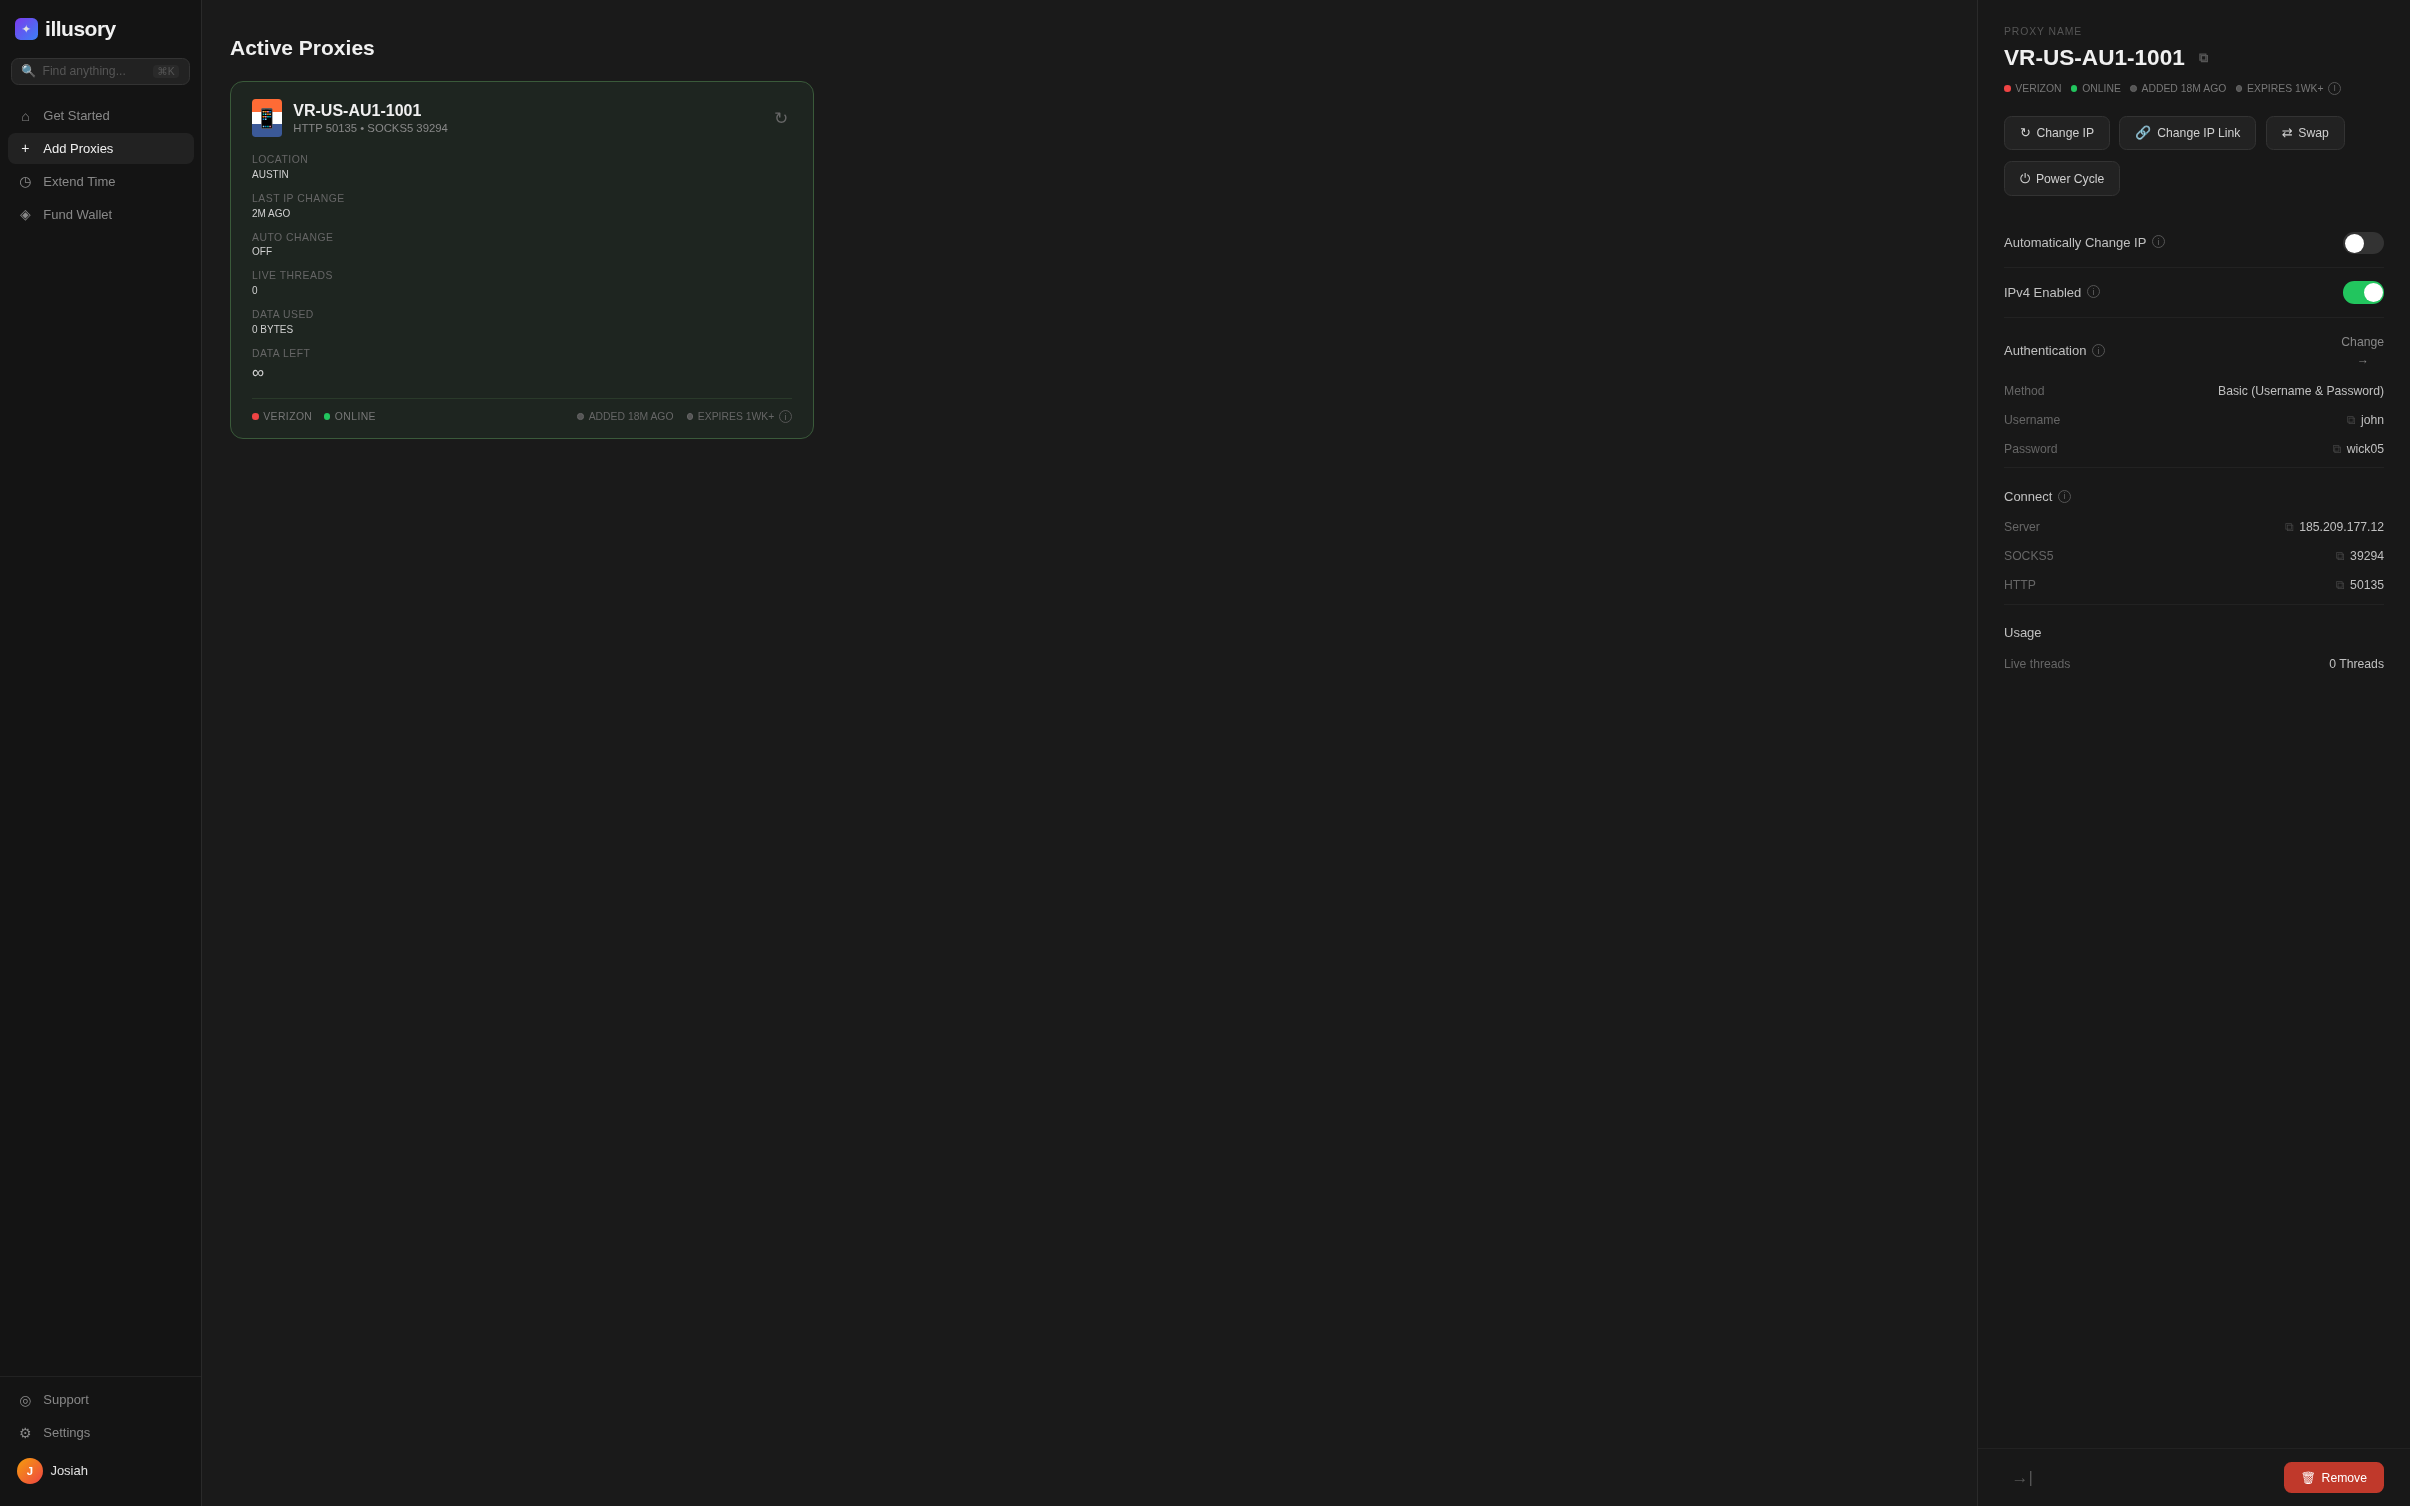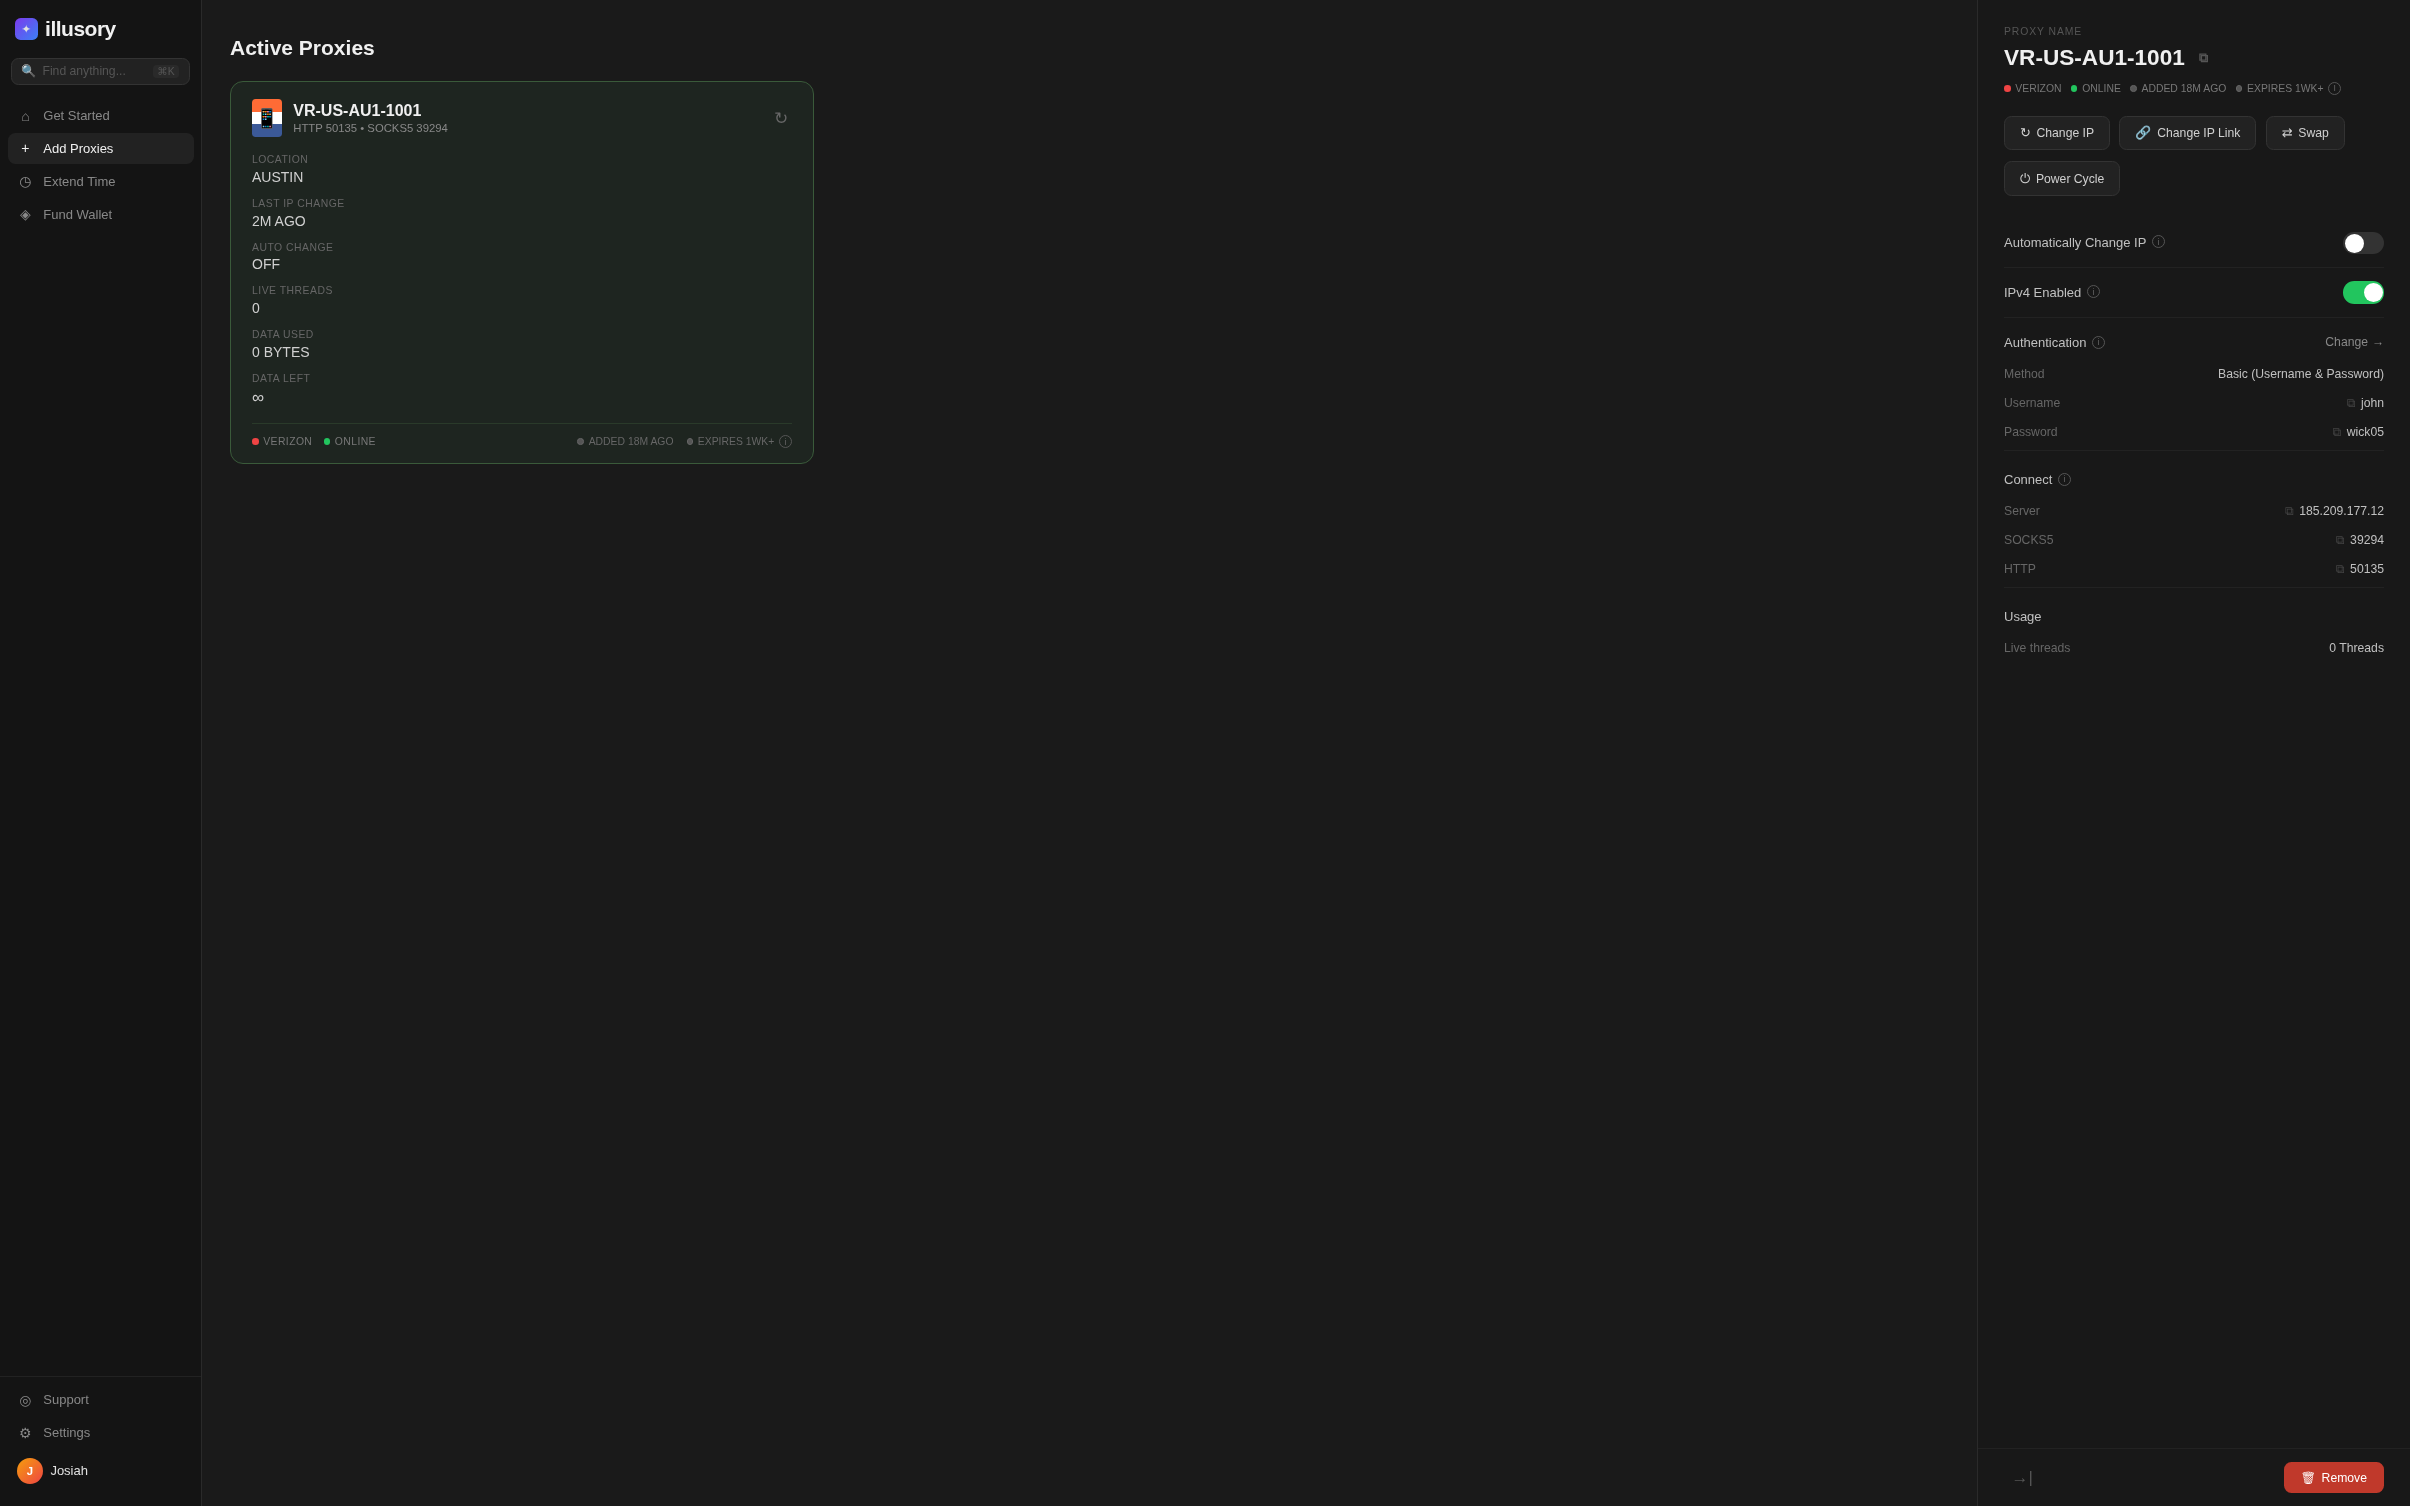--- a/index.html
+++ b/index.html
@@ -195,21 +195,21 @@
       margin-bottom: 15px;
     }
     .stat-label {
       font-size: 10.4px;
       color: #666;
       text-transform: uppercase;
       letter-spacing: 0.5px;
       margin-bottom: 3.8px;
     }
     .stat-value {
-      font-size: 14px;
+      font-size: 10px;
       color: #d0d0d0;
       font-weight: 500;
     }
     .infinity { font-size: 17px; }
     .proxy-card-footer {
       display: flex;
       align-items: center;
       justify-content: space-between;
       padding-top: 11.3px;
       border-top: 0.9px solid #2a3a2a;
@@ -388,20 +388,21 @@
       gap: 5.6px;
     }
     .change-link {
       display: flex;
       align-items: center;
       gap: 3.8px;
       color: #888;
       font-size: 12.2px;
       cursor: pointer;
       text-decoration: none;
+      flex-direction: column;
     }
 
     .detail-row {
       display: flex;
       align-items: center;
       justify-content: space-between;
       padding: 7.5px 0;
     }
     .detail-label {
       font-size: 12.2px;

